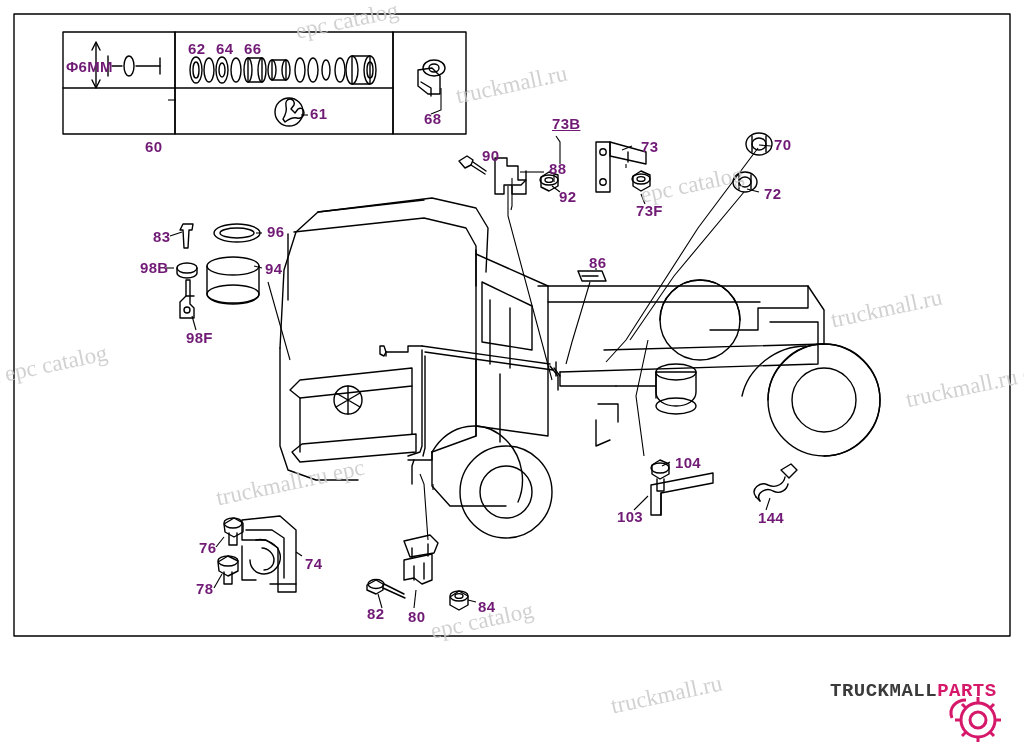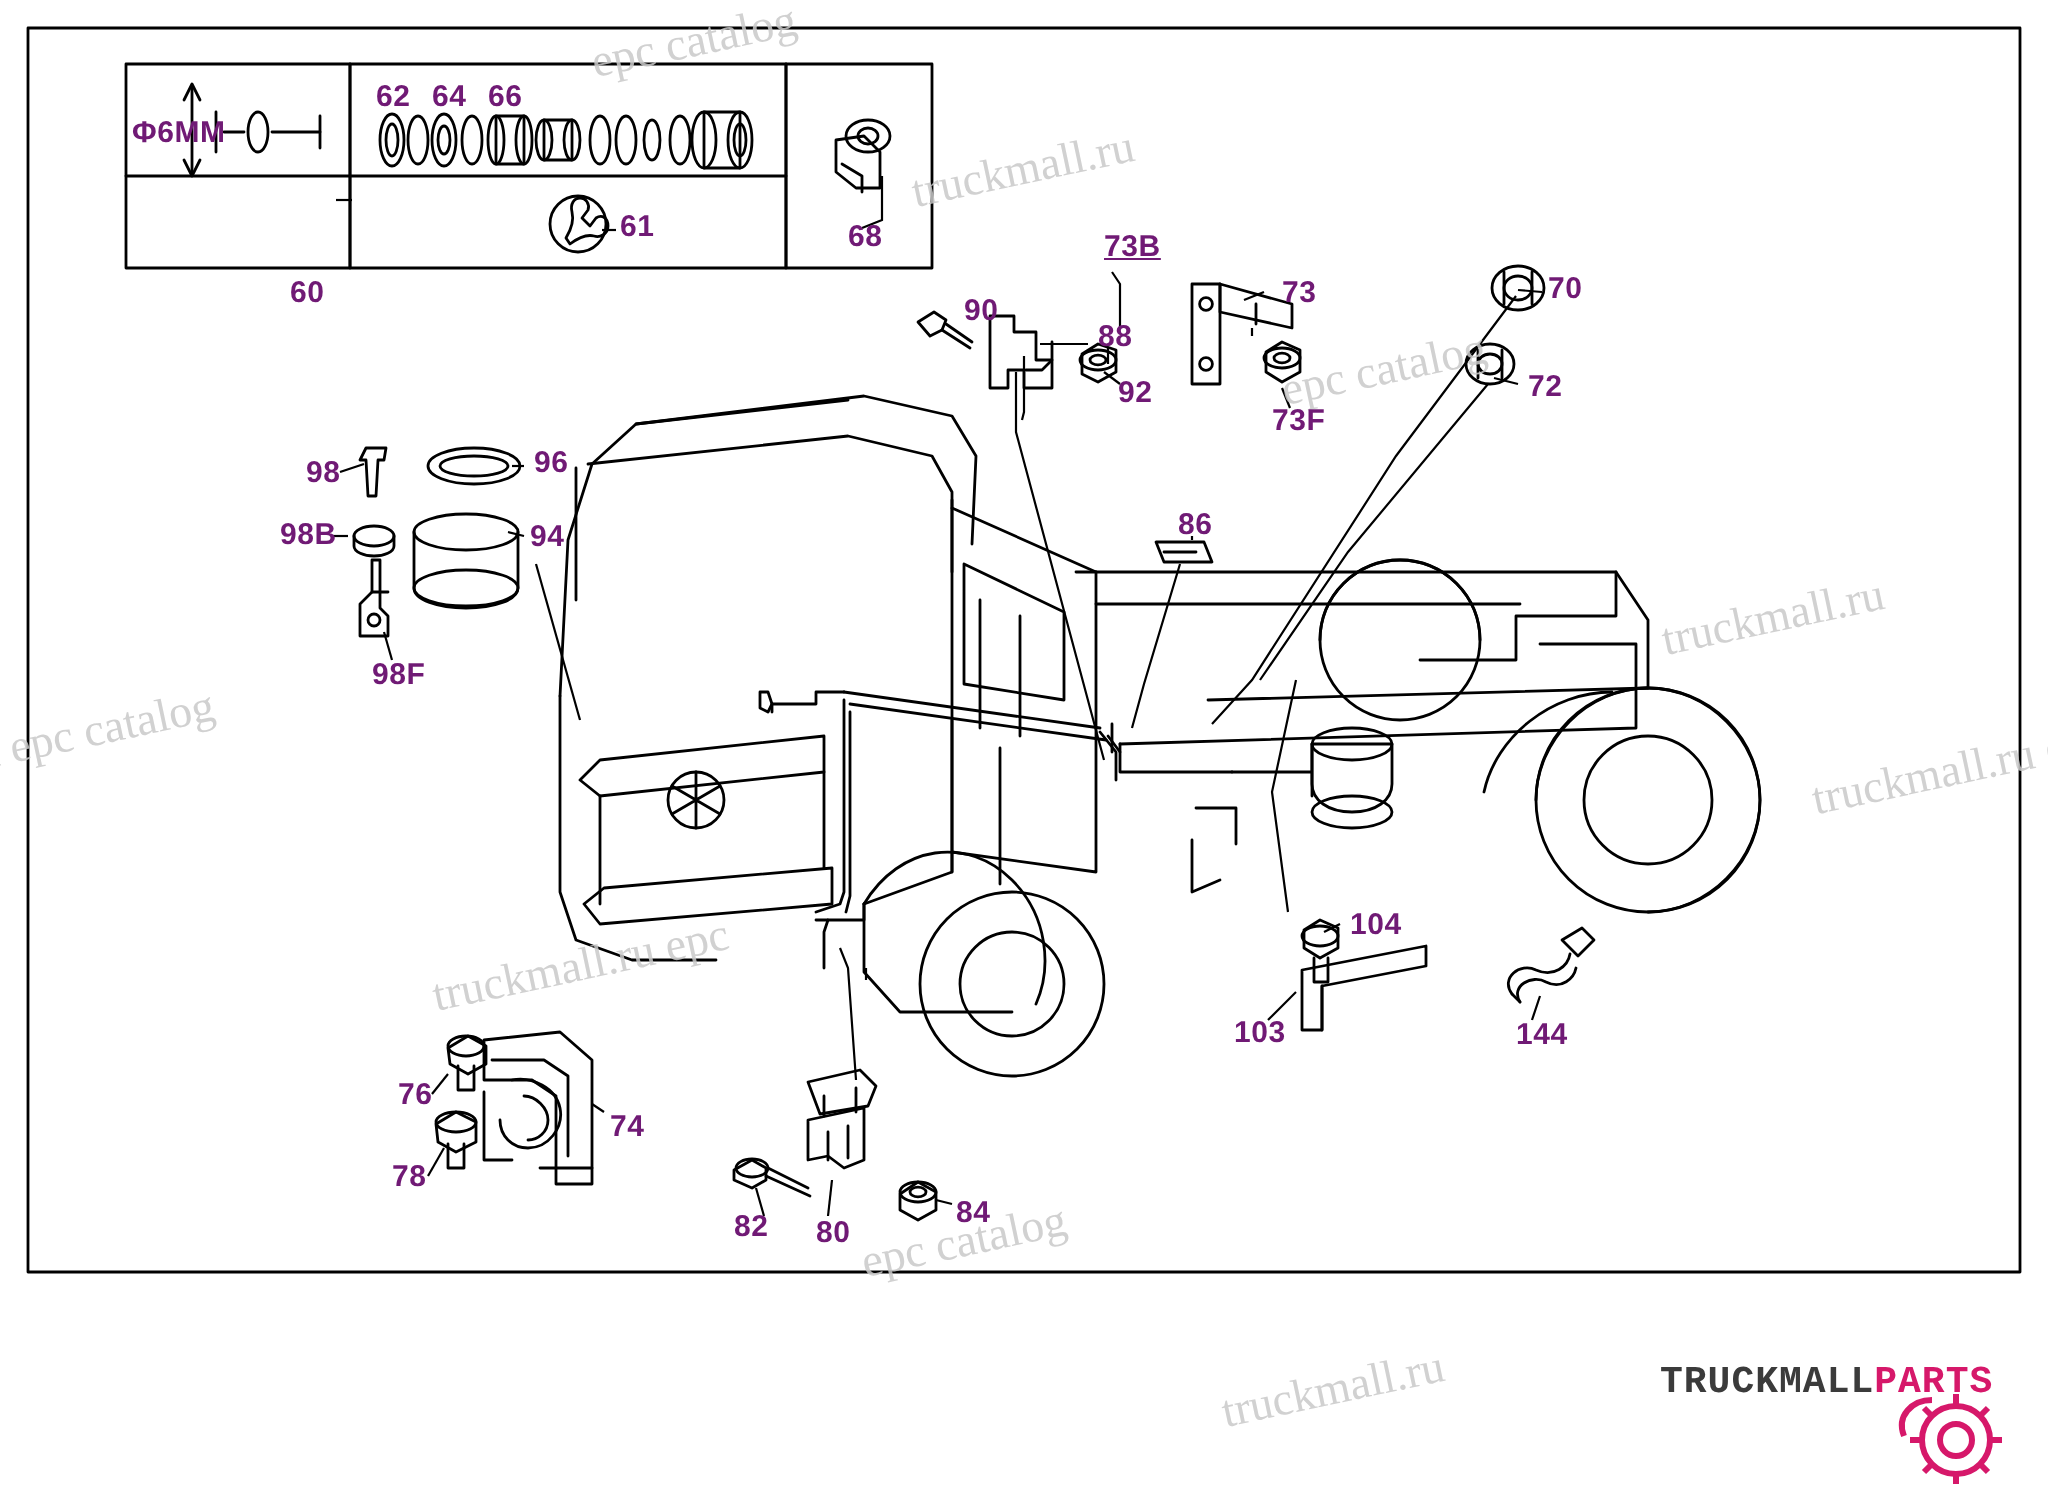--- a/index.html
+++ b/index.html
@@ -349,21 +349,21 @@
     <div class="lbl" style="left:310px; top:105px;">61</div>
     <div class="lbl" style="left:424px; top:110px;">68</div>
     <div class="lbl" style="left:552px; top:115px;text-decoration:underline;">73B</div>
     <div class="lbl" style="left:774px; top:136px;">70</div>
     <div class="lbl" style="left:641px; top:138px;">73</div>
     <div class="lbl" style="left:482px; top:147px;">90</div>
     <div class="lbl" style="left:549px; top:160px;">88</div>
     <div class="lbl" style="left:720px; top:185px;margin-left:44px;">72</div>
     <div class="lbl" style="left:559px; top:188px;">92</div>
     <div class="lbl" style="left:624px; top:202px;margin-left:12px;">73F</div>
-    <div class="lbl" style="left:153px; top:228px;">98</div>
+    <div class="lbl" style="left:153px; top:228px;">83</div>
     <div class="lbl" style="left:267px; top:223px;">96</div>
     <div class="lbl" style="left:140px; top:259px;">98B</div>
     <div class="lbl" style="left:265px; top:260px;">94</div>
     <div class="lbl" style="left:589px; top:254px;">86</div>
     <div class="lbl" style="left:186px; top:329px;">98F</div>
     <div class="lbl" style="left:675px; top:454px;">104</div>
     <div class="lbl" style="left:617px; top:508px;">103</div>
     <div class="lbl" style="left:758px; top:509px;">144</div>
     <div class="lbl" style="left:199px; top:539px;">76</div>
     <div class="lbl" style="left:305px; top:555px;">74</div>

